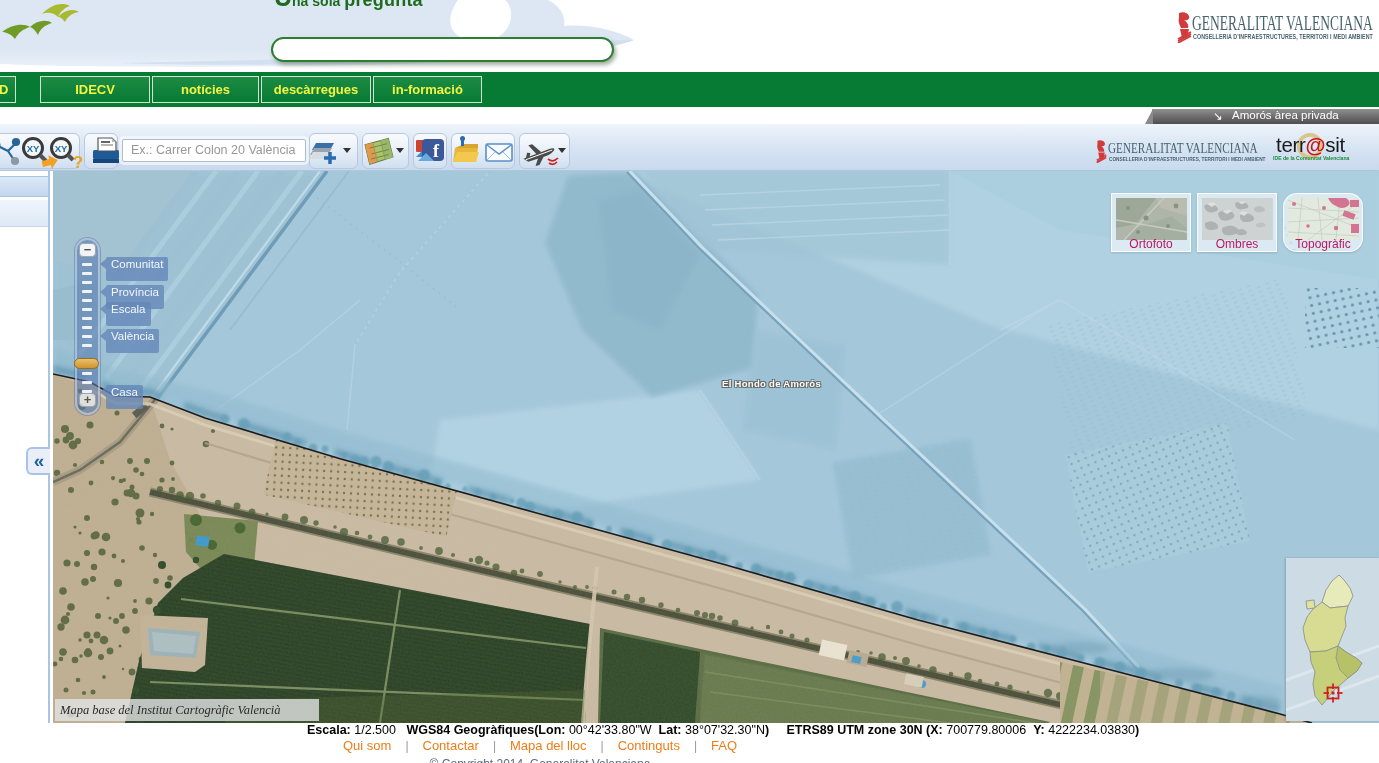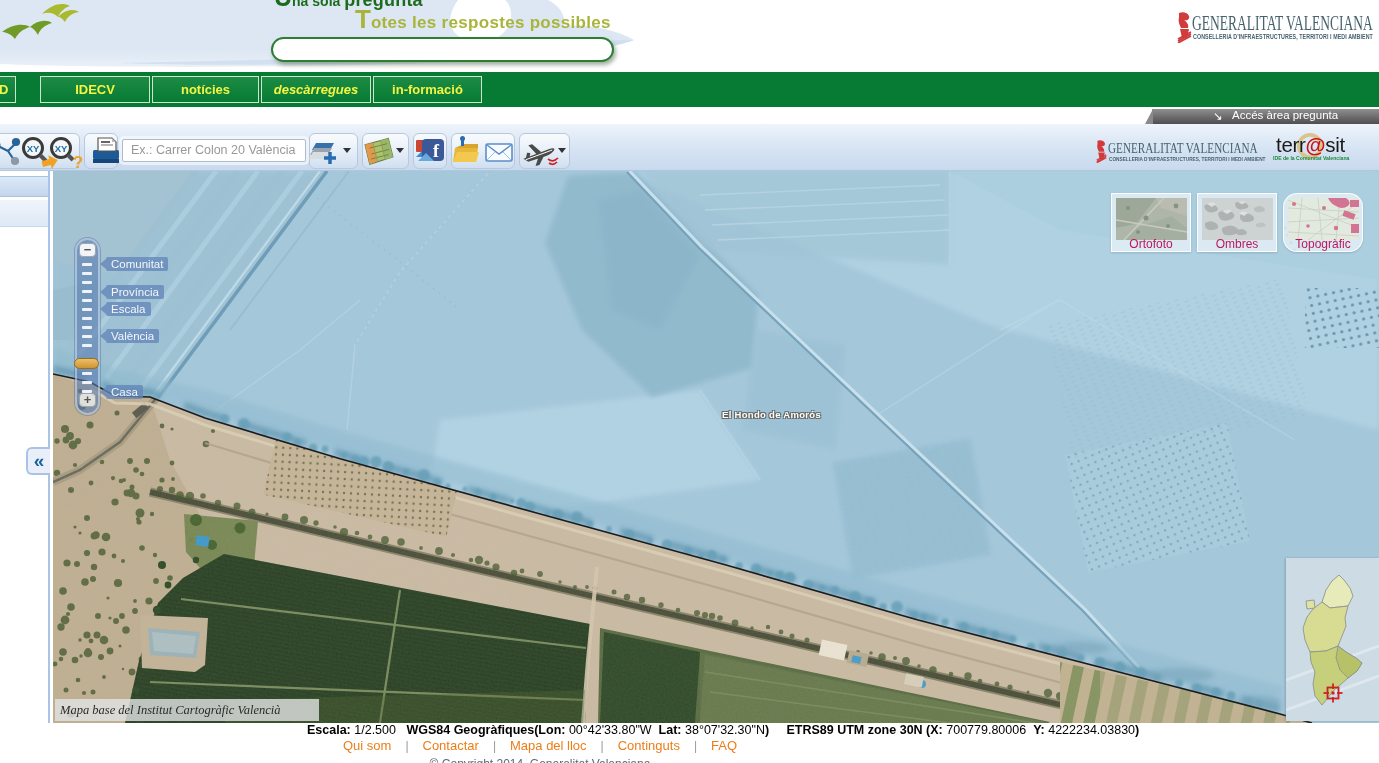--- a/index.html
+++ b/index.html
@@ -46,33 +46,33 @@
 
 
 #map { position:absolute; left:53px; top:171px; width:1326px; height:552px; }
 
 
 #ztrack { position:absolute; left:75px; top:238px; width:25px; height:177px; background:rgba(88,122,175,0.6); border:2px solid rgba(235,242,250,0.45); border-radius:13px; box-shadow:0 0 0 1px rgba(60,90,140,0.35); }
 .ztick { position:absolute; left:82px; width:10px; height:2.6px; background:rgba(244,248,252,0.95); border-radius:1px; }
 #zminus,#zplus { position:absolute; left:79px; width:17px; height:14px; background:#f2f4f6; border:1.5px solid #9aa6b6; border-radius:4px; color:#555; font-weight:bold; font-size:13px; line-height:11px; text-align:center; }
 #zplus { background:rgba(235,233,225,0.9); }
 #zhandle { position:absolute; left:74px; top:358px; width:25px; height:11px; background:linear-gradient(#ecc06a,#cf9430); border:1.5px solid #96701e; border-radius:6px; }
-.zlabel { position:absolute; left:106px; height:14px; background:rgba(100,135,185,0.8); color:#f2f6fa; font-size:11.5px; line-height:14px; padding:0 5px; border-radius:2px; white-space:nowrap; }
+.zlabel { position:absolute; left:106px; height:24px; background:rgba(100,135,185,0.8); color:#f2f6fa; font-size:11.5px; line-height:14px; padding:0 5px; border-radius:2px; white-space:nowrap; }
 .zlabel:before { content:""; position:absolute; left:-6px; top:2px; border-right:6px solid rgba(100,135,185,0.8); border-top:5px solid transparent; border-bottom:5px solid transparent; }
 
 
 .lcard { position:absolute; top:193px; width:80px; height:59px; background:rgba(235,242,248,0.75); border:1px solid rgba(255,255,255,0.9); box-shadow:0 1px 2px rgba(80,110,140,0.3); }
 .lcard .lab { position:absolute; left:0; right:0; bottom:0px; height:13px; line-height:12px; text-align:center; font-size:12px; color:#be185d; }
 .lcard svg { position:absolute; left:4px; top:4px; }
 
 
 #mapbase { position:absolute; left:55px; top:699px; width:264px; height:22px; background:rgba(225,227,228,0.8); color:#2a2a2a; font-family:"Liberation Serif", serif; font-style:italic; font-size:12.5px; line-height:22px; padding-left:5px; }
 
 
-#hondo { position:absolute; left:722px; top:409px; color:#fdfdf5; font-size:9.5px; font-weight:bold; letter-spacing:0.3px; text-shadow:1px 1px 0 #666, -1px 1px 0 #666, 1px -1px 0 #666, -1px -1px 0 #666; }
+#hondo { position:absolute; left:722px; top:378px; color:#fdfdf5; font-size:9.5px; font-weight:bold; letter-spacing:0.3px; text-shadow:1px 1px 0 #666, -1px 1px 0 #666, 1px -1px 0 #666, -1px -1px 0 #666; }
 
 
 #overview { position:absolute; left:1286px; top:558px; width:93px; height:163px; background:#cddce5; box-shadow:-1px 0 2px rgba(90,110,130,0.4); }
 
 
 #statusbar { position:absolute; left:0; top:723px; width:1379px; height:18px; background:#fff; font-size:12.5px; color:#000; }
 #statusline { position:absolute; left:307px; top:0px; white-space:nowrap; }
 #footer { position:absolute; left:0; top:741px; width:1379px; height:17px; background:#fff; }
 #flinks { position:absolute; left:0; top:-3px; width:1080px; text-align:center; font-size:13px; color:#ed7d18; white-space:nowrap; }
 #flinks .sep { color:#999; padding:0 14px; font-size:12px; }
@@ -92,44 +92,43 @@
     </linearGradient>
         </defs>
     <path d="M0,0 L458,0 C448,14 446,30 462,38 C484,48 508,38 511,18 C512,10 509,3 505,0 L548,0 C560,6 566,16 564,26 C590,24 616,30 634,40 C600,52 520,60 430,63 C300,68 90,68 0,64 Z" fill="url(#cfade)"></path>
     <path d="M120,63 C280,60 420,56 520,48 C560,44 600,40 634,40 C610,50 540,58 450,61 C330,65 180,66 120,63 Z" fill="#cddcEe" opacity="0.8"></path>
     <path d="M42,14 C52,4 62,2 70,6 C64,8 60,12 58,17 C53,12 47,12 42,14 Z" fill="#aaba30"></path>
     <path d="M58,17 C64,10 74,8 79,12 C72,13 67,17 65,22 C62,18 60,17 58,17 Z" fill="#aaba30"></path>
     <path d="M2,32 C12,24 24,23 30,27 C23,29 18,33 15,39 C11,34 6,32 2,32 Z" fill="#6f9b26"></path>
     <path d="M30,27 C37,20 47,19 52,23 C45,25 40,29 38,35 C35,30 33,28 30,27 Z" fill="#6f9b26"></path>
   </svg>
   <div id="una"><span class="big">U</span><span class="sm">na sola </span><span class="md">pregunta</span></div>
-  <div id="totes"><span class="big">T</span><span class="md">otes les respostes possibles</span></div>
   <div id="searchbox"></div>
   <div id="gvlogo1">
     <svg width="15" height="31" viewBox="0 0 15 31">
       <path d="M2,1 C6,-1 11,1 12,4 C13,7 10,9 7,8 C10,10 12,13 11,16 L4,16 C2,12 1,8 2,6 Z" fill="#d23b3b"></path>
       <path d="M3,17 L12,17 L10,26 L5,26 Z" fill="#d23b3b"></path>
       <path d="M1,27 L14,20 M1,29 L14,22 M1,31 L14,24" stroke="#d23b3b" stroke-width="1.6" fill="none"></path>
     </svg>
     <div class="gvtitle" style="position:absolute; left:15px; top:0; font-size:20px; transform:scaleX(0.675); transform-origin:0 0;">GENERALITAT VALENCIANA</div>
     <div class="gvsub" style="position:absolute; left:16px; top:21px; font-size:7px; transform:scaleX(0.76); transform-origin:0 0; letter-spacing:0.1px;">CONSELLERIA D’INFRAESTRUCTURES, TERRITORI I MEDI AMBIENT</div>
   </div>
 </div>
 
 <div id="nav">
   <div class="tab" style="left:-16px; width:32px;">3D</div>
   <div class="tab" style="left:40px; width:110px;">IDECV</div>
   <div class="tab" style="left:152px; width:107px;">notícies</div>
-  <div class="tab" style="left:261px; width:110px;font-style:italic;">descàrregues</div>
+  <div class="tab" style="left:261px; width:110px;">descàrregues</div>
   <div class="tab" style="left:373px; width:109px;">in-formació</div>
 </div>
 
 <div id="accessbar">
       <span style="position:absolute;left:61px;top:0;">↘</span>
-      <span style="position:absolute;left:80px;top:0;">Accés àrea pregunta</span>
+      <span style="position:absolute;left:80px;top:0;">Amorós àrea privada</span>
     </div>
 
 <div id="toolbar">
   <div class="tgroup" style="left:-10px; width:90px;"></div>
   <div class="tgroup" style="left:84px; width:34px;"></div>
   <div class="tgroup" style="left:309px; width:49px;"></div>
   <div class="tgroup" style="left:362px; width:47px;"></div>
   <div class="tgroup" style="left:413px; width:34px;"></div>
   <div class="tgroup" style="left:451px; width:64px;"></div>
   <div class="tgroup" style="left:519px; width:51px;"></div>

